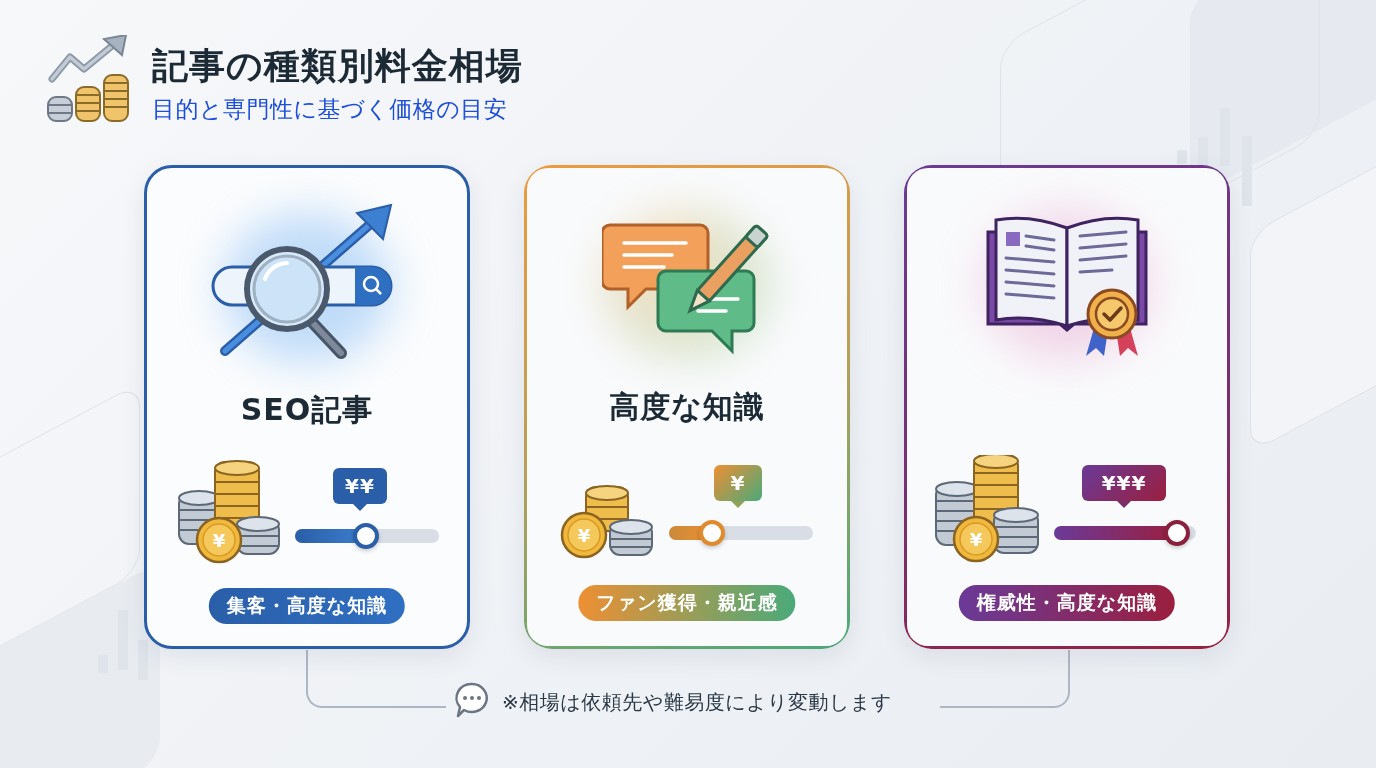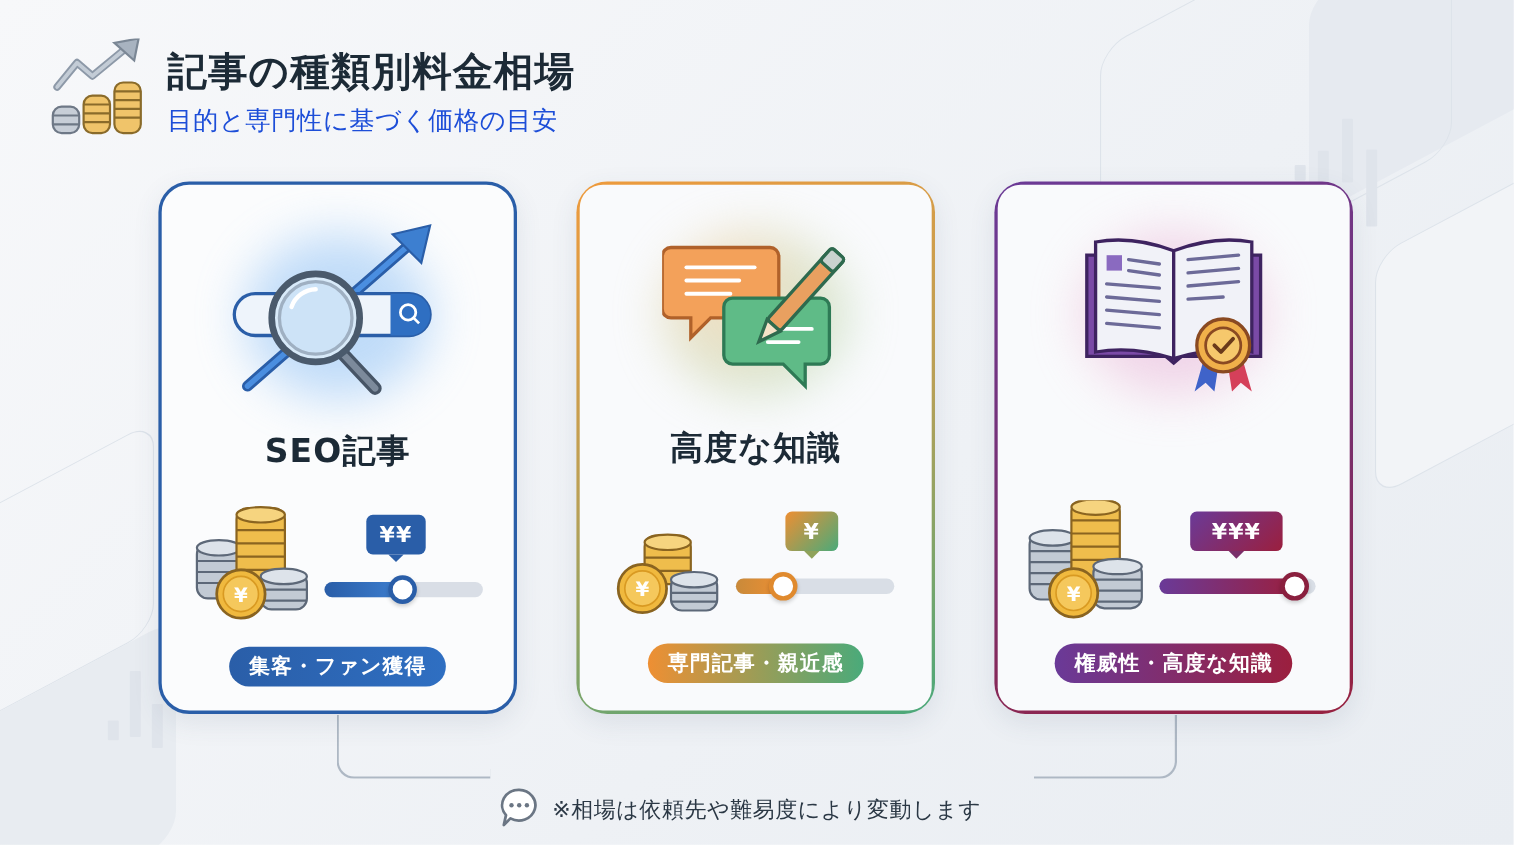--- a/index.html
+++ b/index.html
@@ -55,21 +55,21 @@
   }
 
   .badge {
     position: absolute; top: 420px; left: 50%; transform: translateX(-50%);
     height: 36px; padding: 0 18px; border-radius: 18px;
     color: #fff; font-size: 19px; font-weight: bold; white-space: nowrap;
     display: flex; align-items: center; letter-spacing: 1px;
   }
 
   .connector { position: absolute; border: 2px solid #aeb8c4; }
-  .footer-note { position: absolute; top: 714px; left: 452px; display: flex; align-items: center; gap: 10px; }
+  .footer-note { position: absolute; top: 680px; left: 452px; display: flex; align-items: center; gap: 10px; }
   .footer-text { font-size: 20px; color: #2b3845; letter-spacing: 0.5px; }
 </style>
 </head>
 <body>
 
 <div class="bg-deco hex" style="left:1190px; top:-60px; width:220px; height:200px; background:#e6eaf0; border:none;"></div>
 <div class="bg-deco hex" style="left:1000px; top:-40px; width:320px; height:260px;"></div>
 <div class="bg-deco hex" style="left:1250px; top:180px; width:200px; height:220px; background:#f2f4f7;"></div>
 <div class="bg-deco hex" style="left:-40px; top:430px; width:180px; height:190px;"></div>
 <div class="bg-deco hex" style="left:-60px; top:620px; width:220px; height:200px; background:#e8ecf1; border:none;"></div>
@@ -163,21 +163,21 @@
       <circle cx="42" cy="82" r="22" fill="#f0b93e" stroke="#8a6420" stroke-width="2.5"></circle>
       <circle cx="42" cy="82" r="16" fill="#f5c85c" stroke="#d99a22" stroke-width="1.5"></circle>
       <text x="42" y="89" font-size="18" font-weight="bold" fill="#fff" text-anchor="middle" font-family="DejaVu Sans, sans-serif">¥</text>
     </svg>
   </div>
   <div class="price-tag" style="left:186px; background:#2a5ea8; --tip:#2a5ea8;">¥¥</div>
   <div class="slider-track" style="left:148px; width:144px;">
     <div class="slider-fill" style="width:50%; background:linear-gradient(90deg,#2a5ea8,#3d7fd0);"></div>
     <div class="slider-thumb" style="left:58px; border-color:#2a5ea8;"></div>
   </div>
-  <div class="badge" style="background:linear-gradient(90deg,#2a5ea8,#2f6fc2);">集客・ファン獲得</div>
+  <div class="badge" style="background:linear-gradient(90deg,#2a5ea8,#2f6fc2);">集客・高度な知識</div>
 </div>
 
 <div class="card blog">
   <div class="card-inner"></div>
   <div class="icon-area">
     <div class="glow" style="background:radial-gradient(circle at 35% 35%,#f7c78f,#9ddbb8);"></div>
     <svg width="170" height="140" viewBox="0 0 170 140" style="position:relative;">
       <path d="M8 10 h90 a8 8 0 0 1 8 8 v48 a8 8 0 0 1 -8 8 h-54 l-18 18 v-18 h-18 a8 8 0 0 1 -8 -8 v-48 a8 8 0 0 1 8 -8 z" fill="#f3a15a" stroke="#b0612a" stroke-width="3"></path>
       <line x1="22" y1="28" x2="84" y2="28" stroke="#fff" stroke-width="3.5" stroke-linecap="round"></line>
       <line x1="22" y1="40" x2="70" y2="40" stroke="#fff" stroke-width="3.5" stroke-linecap="round"></line>
@@ -210,21 +210,21 @@
       <circle cx="24" cy="52" r="22" fill="#f0b93e" stroke="#8a6420" stroke-width="2.5"></circle>
       <circle cx="24" cy="52" r="16" fill="#f5c85c" stroke="#d99a22" stroke-width="1.5"></circle>
       <text x="24" y="59" font-size="18" font-weight="bold" fill="#fff" text-anchor="middle" font-family="DejaVu Sans, sans-serif">¥</text>
     </svg>
   </div>
   <div class="price-tag" style="left:190px; width:48px; background:linear-gradient(135deg,#ee8f33,#4aaa7a); --tip:#8fa25a;">¥</div>
   <div class="slider-track" style="left:145px; width:144px;">
     <div class="slider-fill" style="width:30%; background:linear-gradient(90deg,#c98a3a,#ee8f33);"></div>
     <div class="slider-thumb" style="left:30px; border-color:#e08a2e;"></div>
   </div>
-  <div class="badge" style="background:linear-gradient(90deg,#ee8f33,#4aaa7a);">専門記事・親近感</div>
+  <div class="badge" style="background:linear-gradient(90deg,#ee8f33,#4aaa7a);">ファン獲得・親近感</div>
 </div>
 
 <div class="card spec">
   <div class="card-inner"></div>
   <div class="icon-area">
     <div class="glow" style="background:radial-gradient(circle,#e2b0e0,#f3c0cf);"></div>
     <svg width="170" height="150" viewBox="0 0 170 150" style="position:relative;">
       <path d="M6 22 v92 h72 l7 6 l7 -6 h72 v-92 z" fill="#7a4aa6" stroke="#3e2360" stroke-width="3"></path>
       <path d="M14 10 q34 -6 71 8 v98 q-37 -12 -71 -6 z" fill="#f1f2f8" stroke="#3e2360" stroke-width="3"></path>
       <path d="M156 10 q-34 -6 -71 8 v98 q37 -12 71 -6 z" fill="#f1f2f8" stroke="#3e2360" stroke-width="3"></path>

